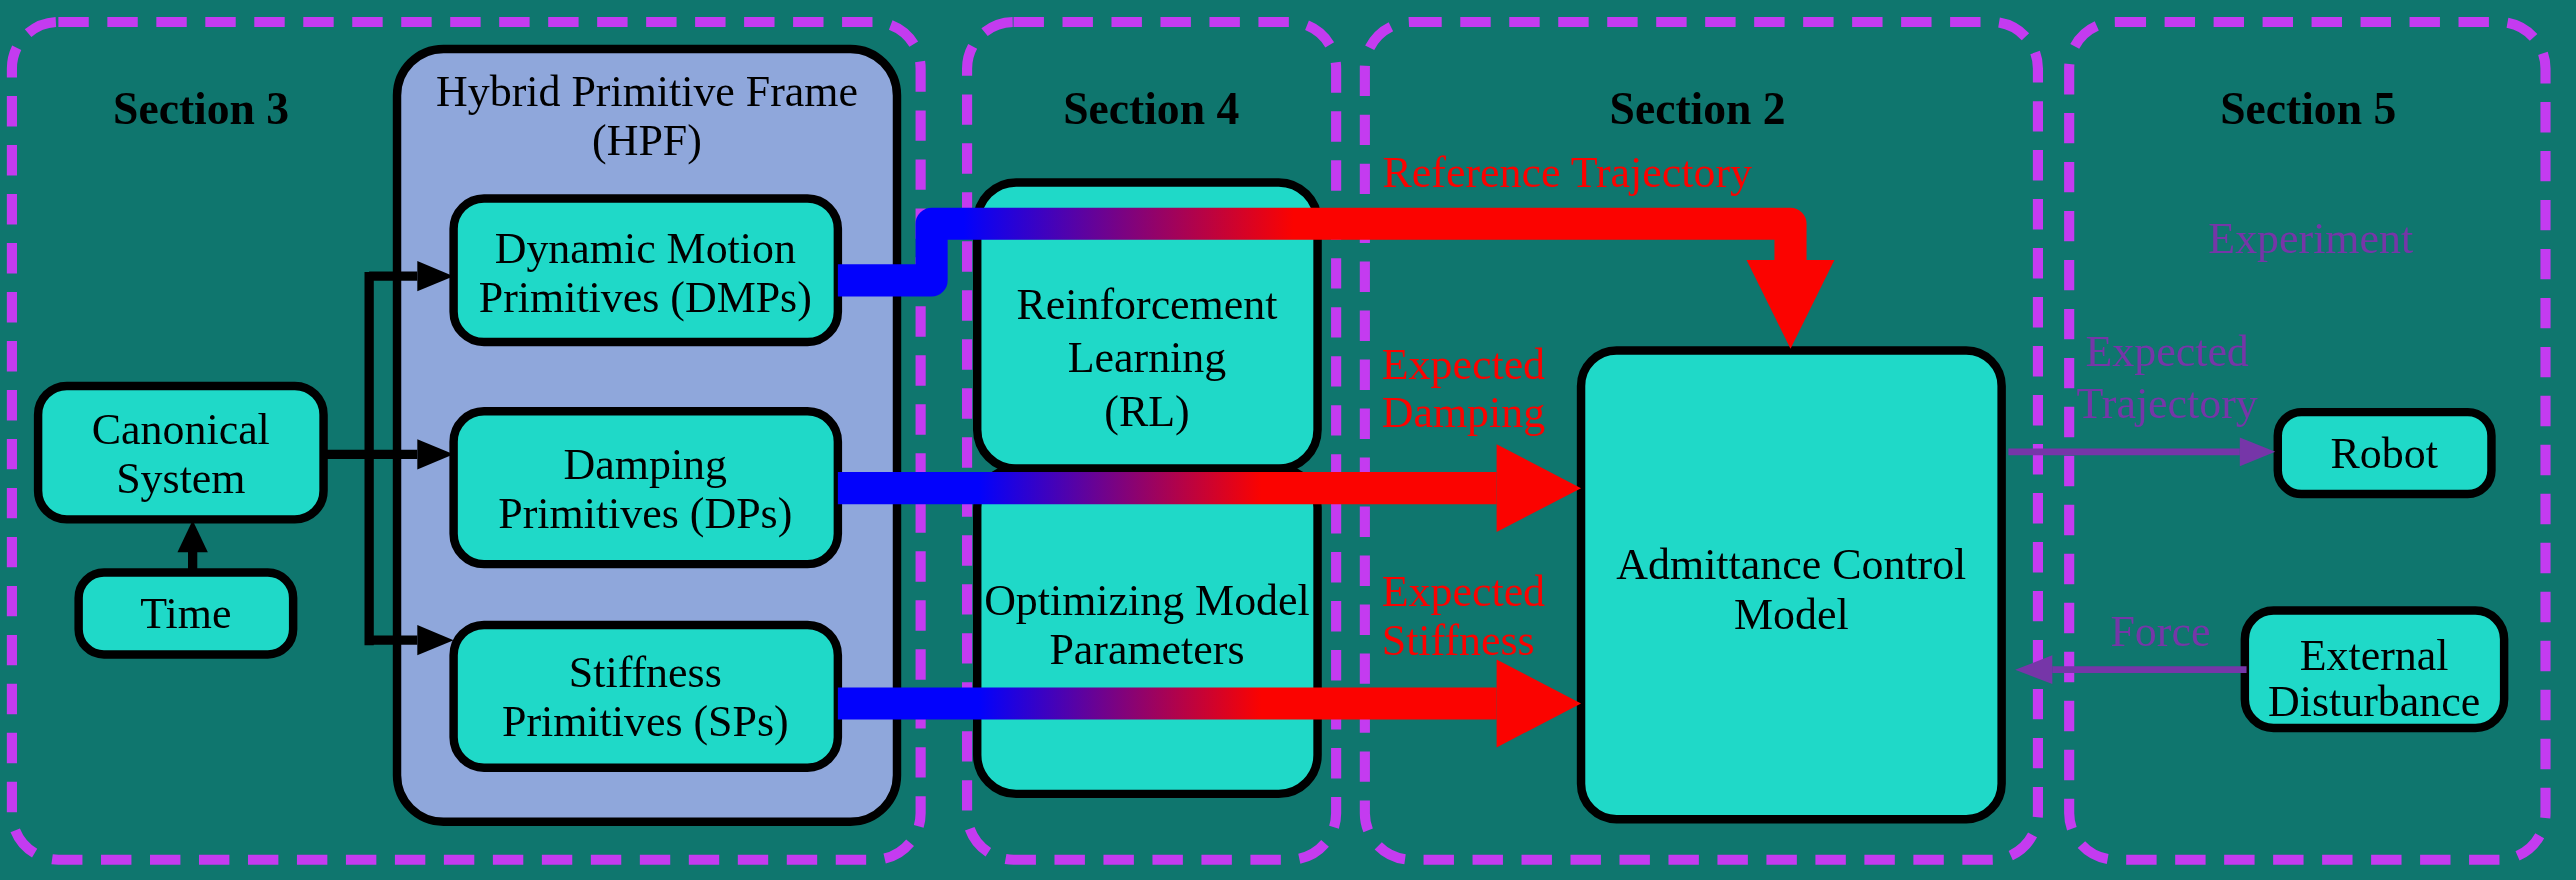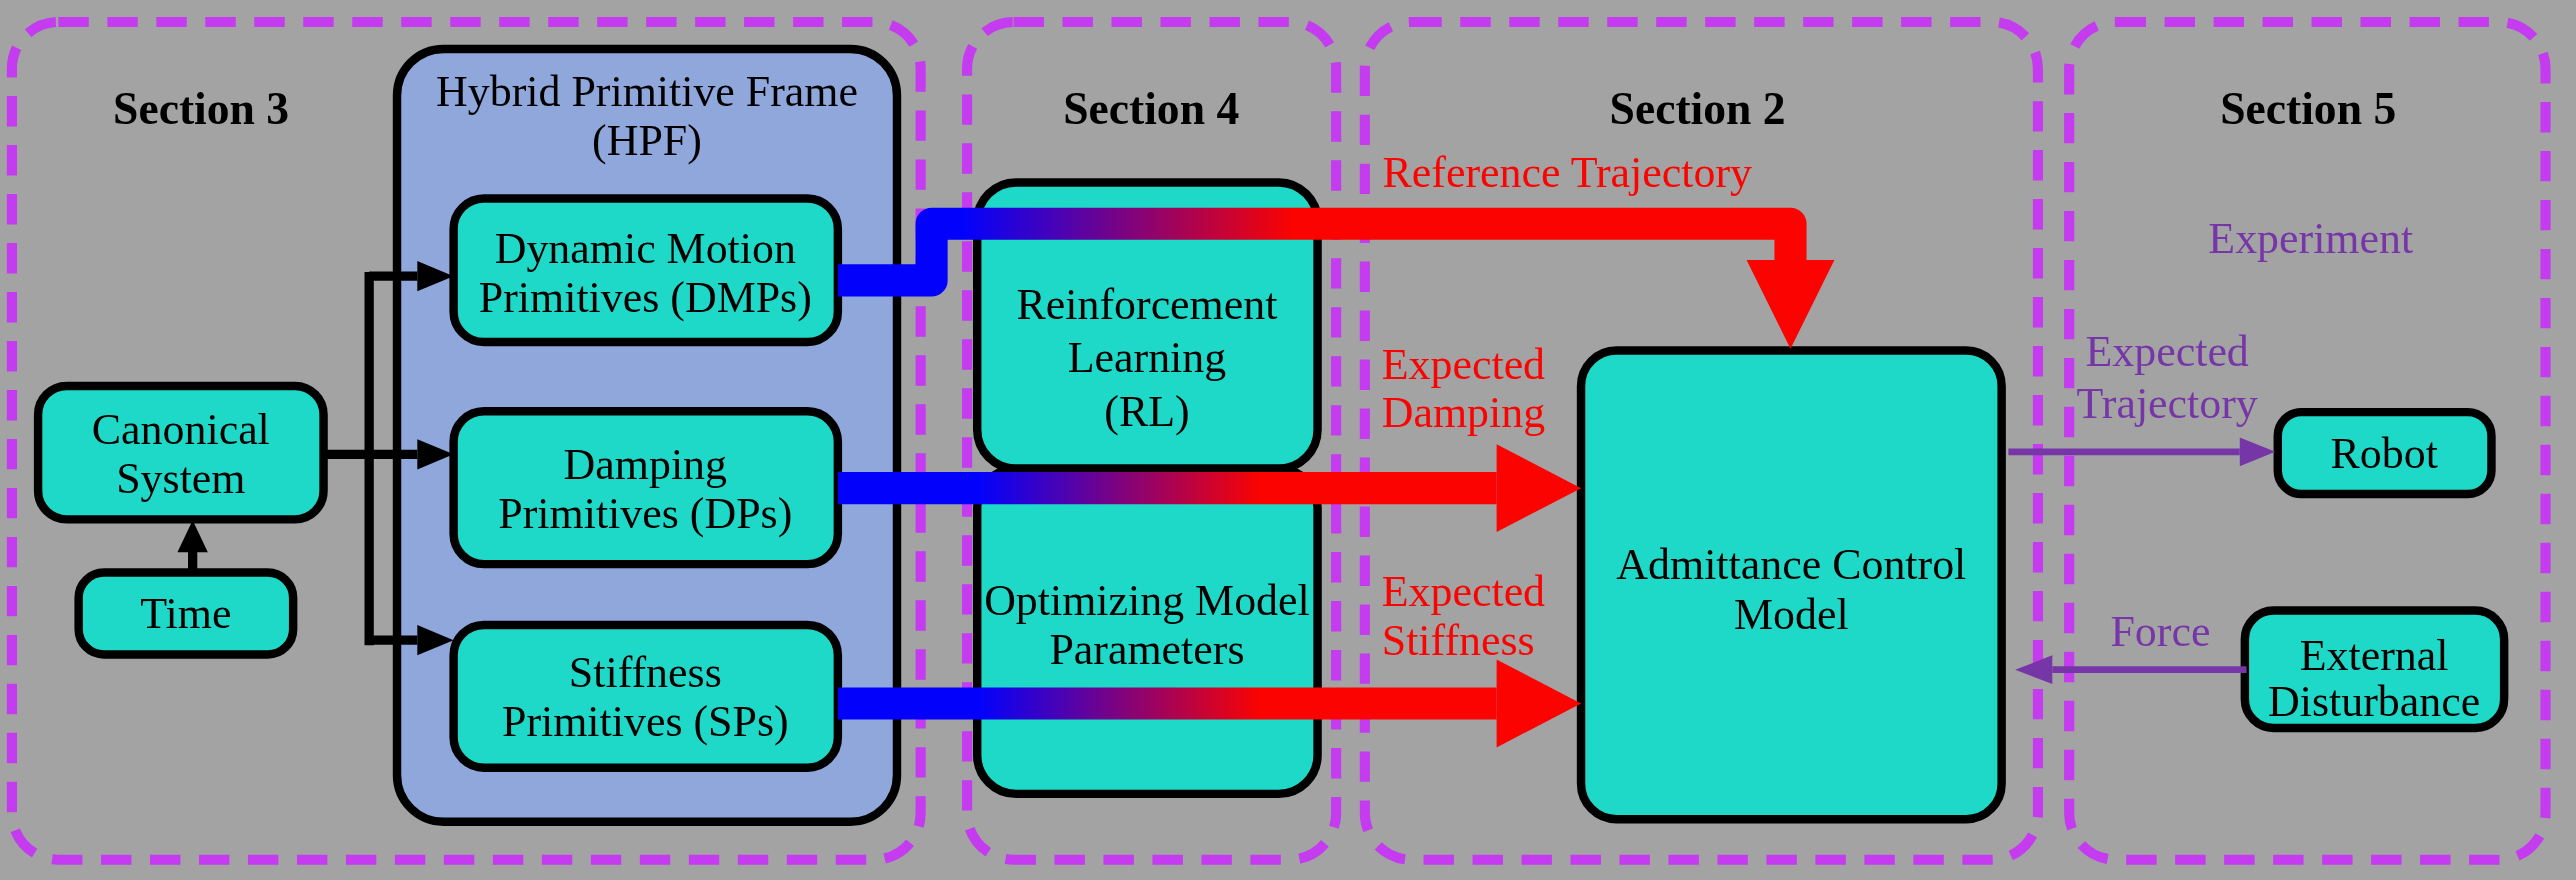--- a/index.html
+++ b/index.html
@@ -1,16 +1,16 @@
 <!DOCTYPE html>
 <html style="font-size:13.5px"><head>
 <meta charset="utf-8">
 <style>
   html,body{margin:0;padding:0;background:#ffffff;}
-  .stage{position:relative;width:2576px;height:880px;background:#a3a3a3;overflow:hidden;}
+  .stage{position:relative;width:2576px;height:880px;background:#0f766e;overflow:hidden;}
   svg{display:block;}
   text{font-family:"Liberation Serif","DejaVu Serif",serif;}
   .title{font-size:54px;font-weight:bold;fill:#000000;text-anchor:middle;}
   .box-label{font-size:52px;fill:#000000;text-anchor:middle;}
   .red-label{font-size:52px;fill:#FB0300;text-anchor:start;}
   .purple-label{font-size:52px;fill:#7636A8;text-anchor:middle;}
   .frame{fill:none;stroke:#C43BF0;stroke-width:12;stroke-dasharray:36 22;}
   .tealbox{fill:#1FD9C8;stroke:#000000;stroke-width:10;}
   .hpfbox{fill:#8FA7DB;stroke:#000000;stroke-width:10;}
   .blk{stroke:#000000;stroke-width:11;fill:none;}

